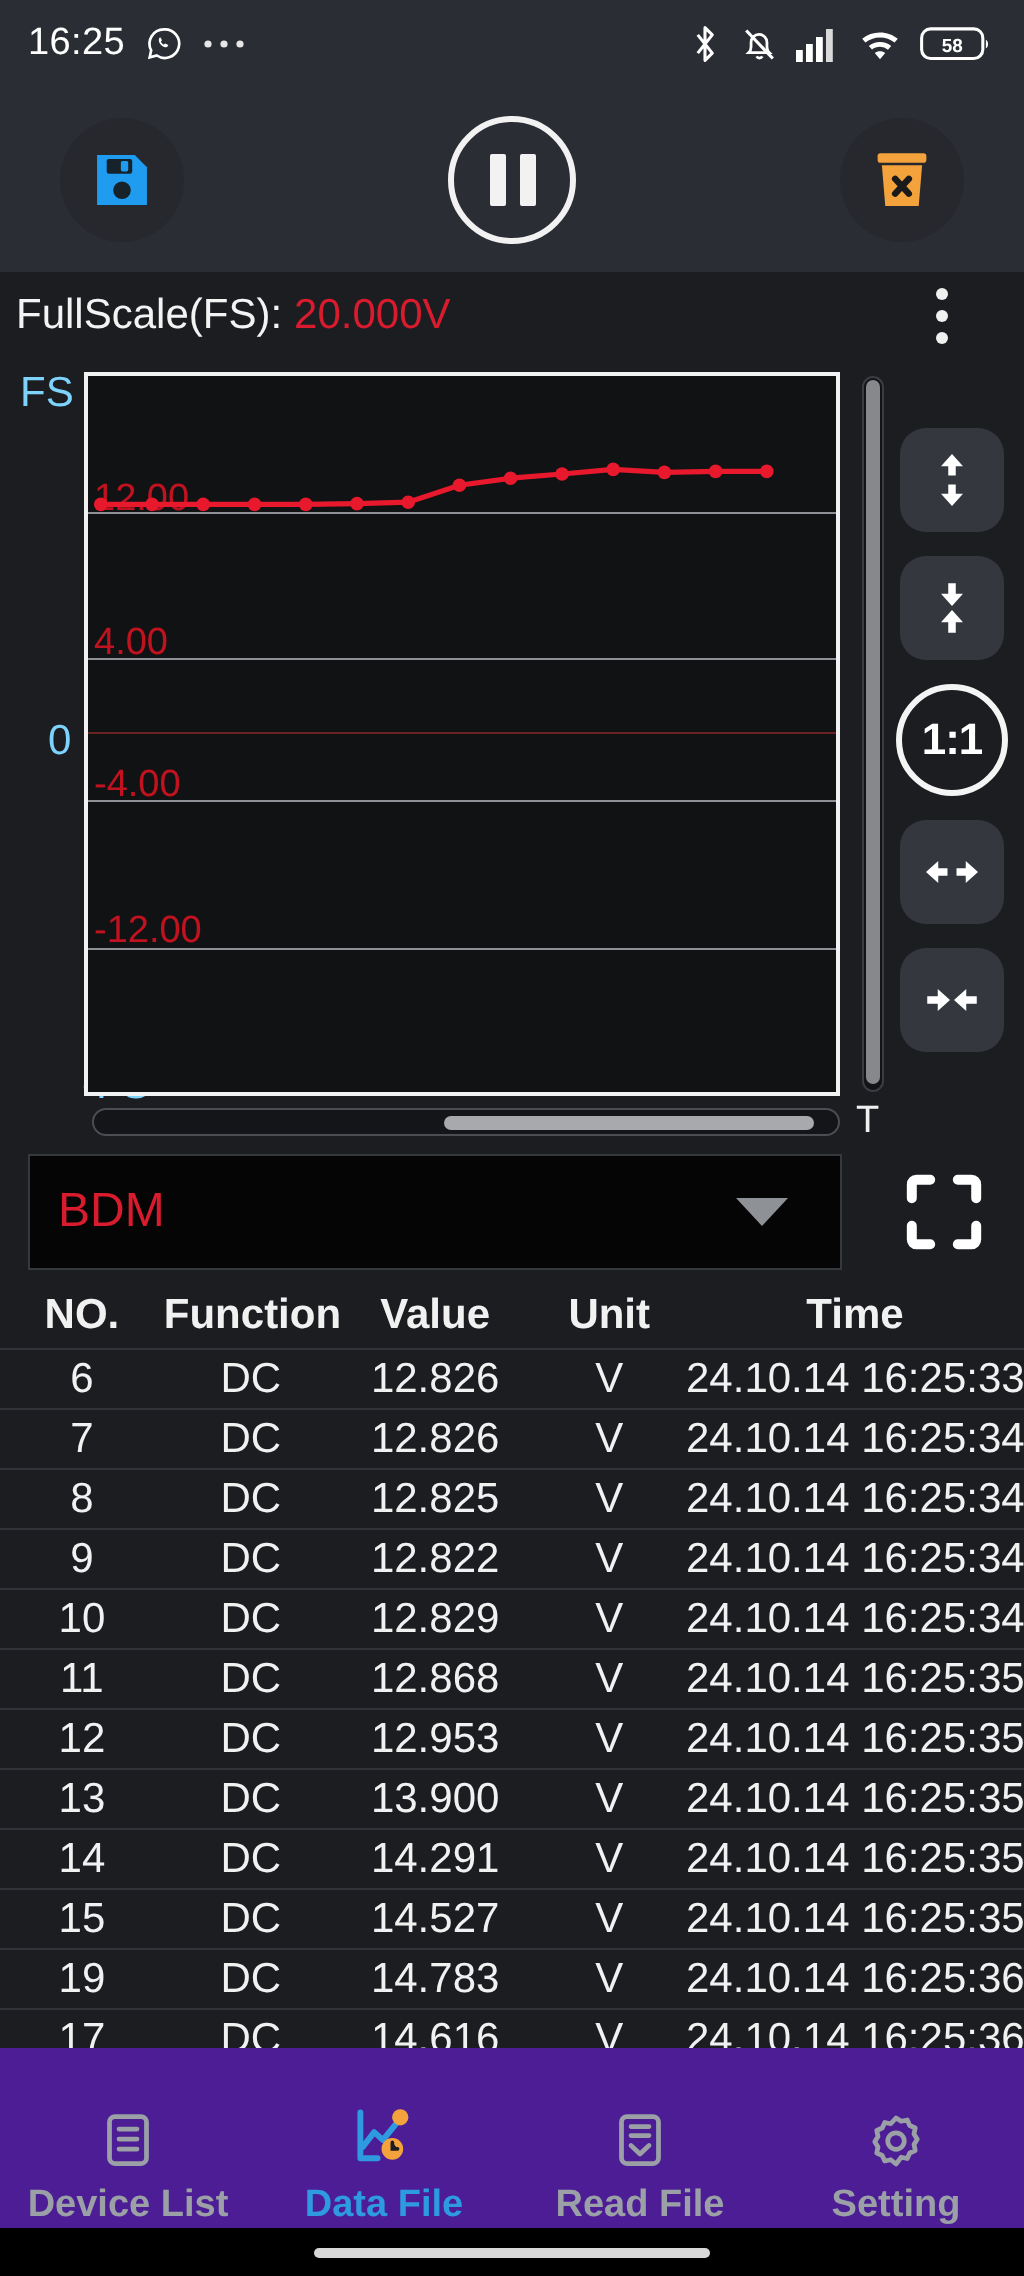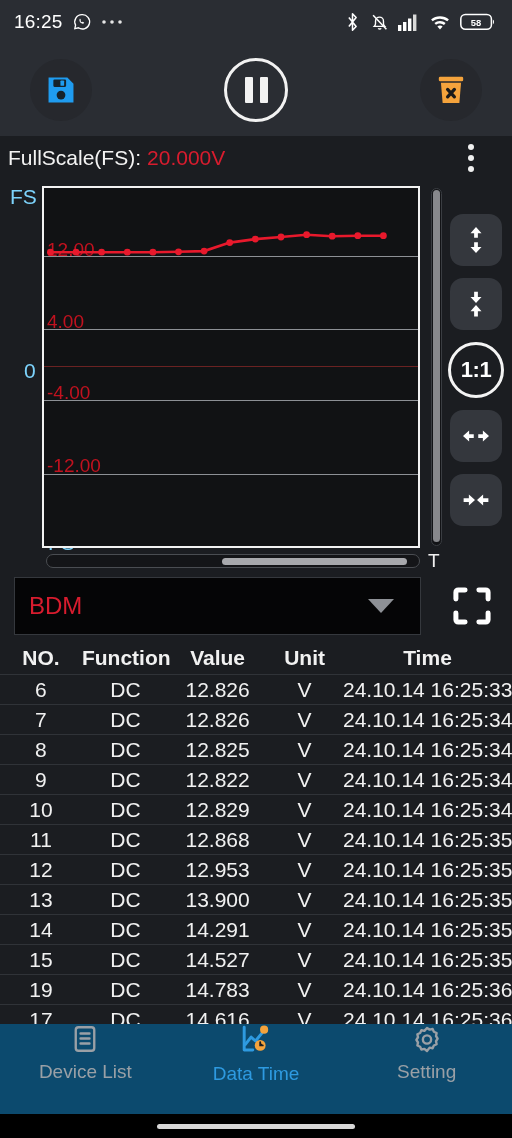--- a/index.html
+++ b/index.html
@@ -97,22 +97,22 @@
   thead th { font-weight:bold; height:32px; line-height:32px; font-size:21px; }
   tbody tr { border-top:1px solid #303338; }
   thead tr { border-bottom:1px solid #303338;margin-left:35px; }
   col.c-no { width:16%; }
   col.c-fn { width:17%; }
   col.c-val { width:19%; }
   col.c-unit { width:15%; }
   col.c-time { width:33%; }
 
   
-  .bottomnav { flex:0 0 90px; height:90px; background:#0c4a6e;
-               display:flex; align-items:flex-start; }
+  .bottomnav { flex:0 0 90px; height:90px; background:#4c1d95;
+               display:flex; align-items:flex-end;font-weight:bold; }
   .nav-item { flex:1; display:flex; flex-direction:column; align-items:center; justify-content:center; gap:7px; }
   .nav-label { font-size:19px; color:#9aa0a6; }
   .nav-item.active .nav-label { color:#2e9ae0; }
   .home-ind { flex:0 0 24px; height:24px; background:#000; display:flex;
               align-items:center; justify-content:center; }
   .home-bar { width:198px; height:5px; border-radius:3px; background:#d8d8d8; }
 </style>
 </head>
 <body>
 
@@ -428,21 +428,31 @@
     <div class="nav-item active">
       <span class="ic">
         <svg width="32" height="32" viewBox="0 0 26 26">
           <path fill="none" stroke="#2e9ae0" stroke-width="2.4" stroke-linecap="round" stroke-linejoin="round" d="M3.4 2.6v18.6h7"></path>
           <path fill="none" stroke="#2e9ae0" stroke-width="2.4" stroke-linecap="round" stroke-linejoin="round" d="M4.4 16.6l4.6-6 3.6 3.2 5.2-6.4"></path>
           <circle cx="19.6" cy="4.6" r="3.3" fill="#f4a33c"></circle>
           <circle cx="16.4" cy="17.4" r="4.4" fill="#f4a33c"></circle>
           <path stroke="#1b1d21" stroke-width="1.5" stroke-linecap="round" d="M16.4 14.8v2.6h2.1"></path>
         </svg>
       </span>
-      <span class="nav-label">Data Time</span>
+      <span class="nav-label">Data File</span>
+    </div>
+    <div class="nav-item">
+      <span class="ic">
+        <svg width="30" height="30" viewBox="0 0 24 24">
+          <rect x="4.6" y="2.6" width="14.8" height="18.8" rx="2.2" fill="none" stroke="#9aa0a6" stroke-width="1.9"></rect>
+          <path stroke="#9aa0a6" stroke-width="1.9" stroke-linecap="round" d="M8.4 6.6h7.2M8.4 10.2h7.2"></path>
+          <path fill="none" stroke="#9aa0a6" stroke-width="1.9" stroke-linecap="round" stroke-linejoin="round" d="M8.4 14.2l3.6 3.4 3.6-3.4"></path>
+        </svg>
+      </span>
+      <span class="nav-label">Read File</span>
     </div>
     <div class="nav-item">
       <span class="ic">
         <svg width="30" height="30" viewBox="0 0 24 24">
           <path fill="none" stroke="#9aa0a6" stroke-width="1.9" stroke-linejoin="round" d="M12 3.2l2.1 1.3 2.4-.5 1 2.2 2.2 1-.5 2.4 1.3 2.1-1.3 2.1.5 2.4-2.2 1-1 2.2-2.4-.5L12 21.6l-2.1-1.7-2.4.5-1-2.2-2.2-1 .5-2.4L3.5 12.7l1.3-2.1-.5-2.4 2.2-1 1-2.2 2.4.5z"></path>
           <circle cx="12" cy="12.4" r="3.3" fill="none" stroke="#9aa0a6" stroke-width="1.9"></circle>
         </svg>
       </span>
       <span class="nav-label">Setting</span>
     </div>

